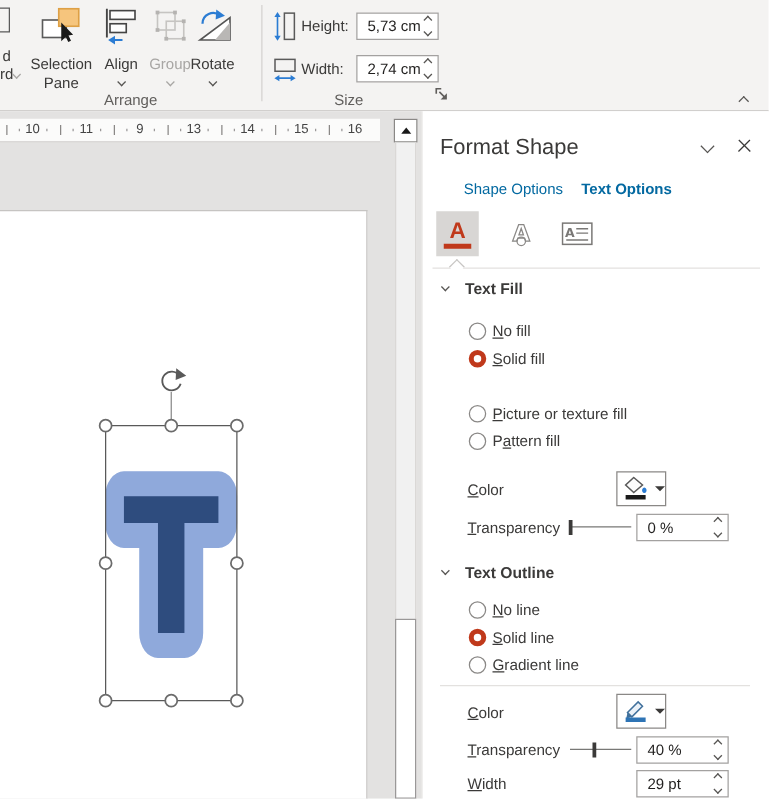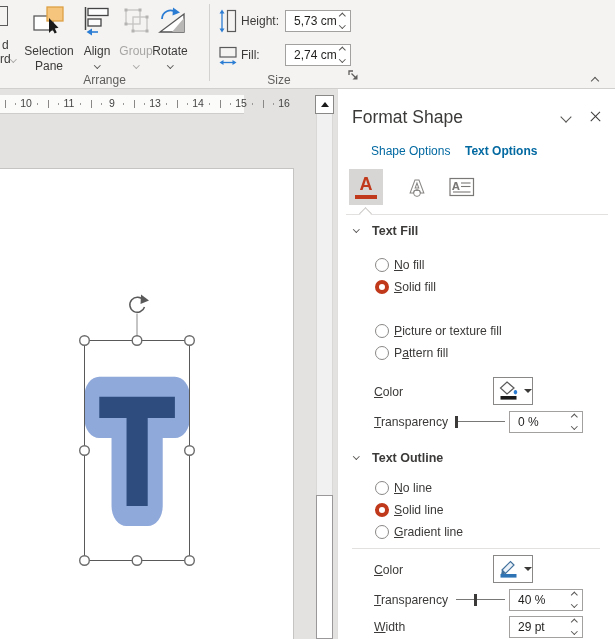--- a/index.html
+++ b/index.html
@@ -26,21 +26,21 @@
 
   
   .spinbox { display:flex; align-items:center; background:#fff;
              border:1px solid #a3a1a0; font-size:12px; color:#201f1e; }
   .spinval { padding-left:8px; white-space:nowrap; }
   .spincol { margin-left:auto; margin-right:5px; display:flex; flex-direction:column;
              align-items:center; gap:4px; }
 
   
   .canvas { position:absolute; left:0; top:89px; width:337px; height:550px; background:#e3e2e1; }
-  .ruler { position:absolute; left:0; top:6px; width:244px; height:19px;
+  .ruler { position:absolute; left:0; top:6px; width:304px; height:19px;
            background:#fbfbfa; border-bottom:1px solid #cfcdcb; }
   .rnum { position:absolute; top:2px; width:18px; text-align:center;
           font-size:10.5px; color:#444; }
   .thalf { position:absolute; top:5px; width:1px; height:8px; background:#8a8886; }
   .tdot  { position:absolute; top:8px; width:1px; height:2px; background:#9a9898; }
   .page { position:absolute; left:0; top:79px; width:294px; height:471px; background:#fff;
           border-top:1px solid #c6c4c2; border-right:1px solid #c6c4c2; }
   .sb-up { position:absolute; left:315px; top:6px; width:19px; height:19px; background:#fff;
            border:1px solid #8a8886; display:flex; align-items:center; justify-content:center; }
   .sb-up .tri { width:0; height:0; border-left:4px solid transparent;
@@ -160,21 +160,21 @@
         <span class="chv s down"></span>
       </span>
     </div>
 
     <svg class="abs" style="left:219px;top:45px;" width="18" height="22" viewBox="0 0 18 22">
       <rect x="1" y="2.5" width="16" height="9.5" fill="none" stroke="#5a5a5a" stroke-width="1.2"></rect>
       <line x1="2.5" y1="17.5" x2="15.5" y2="17.5" stroke="#2b7cd3" stroke-width="1.3"></line>
       <path d="M4.5,15 L0.5,17.5 L4.5,20 Z" fill="#2b7cd3"></path>
       <path d="M13.5,15 L17.5,17.5 L13.5,20 Z" fill="#2b7cd3"></path>
     </svg>
-    <div class="abs rlabel" style="left:241px;top:48px;">Fill:</div>
+    <div class="abs rlabel" style="left:241px;top:48px;">Width:</div>
     <div class="spinbox abs" style="left:285px;top:44px;width:66px;height:22px;">
       <span class="spinval">2,74 cm</span>
       <span class="spincol">
         <span class="chv s up"></span>
         <span class="chv s down"></span>
       </span>
     </div>
 
     <div class="abs grplabel" style="left:0;top:73px;width:209px;">Arrange</div>
     <div class="abs grplabel" style="left:215px;top:73px;width:128px;">Size</div>

